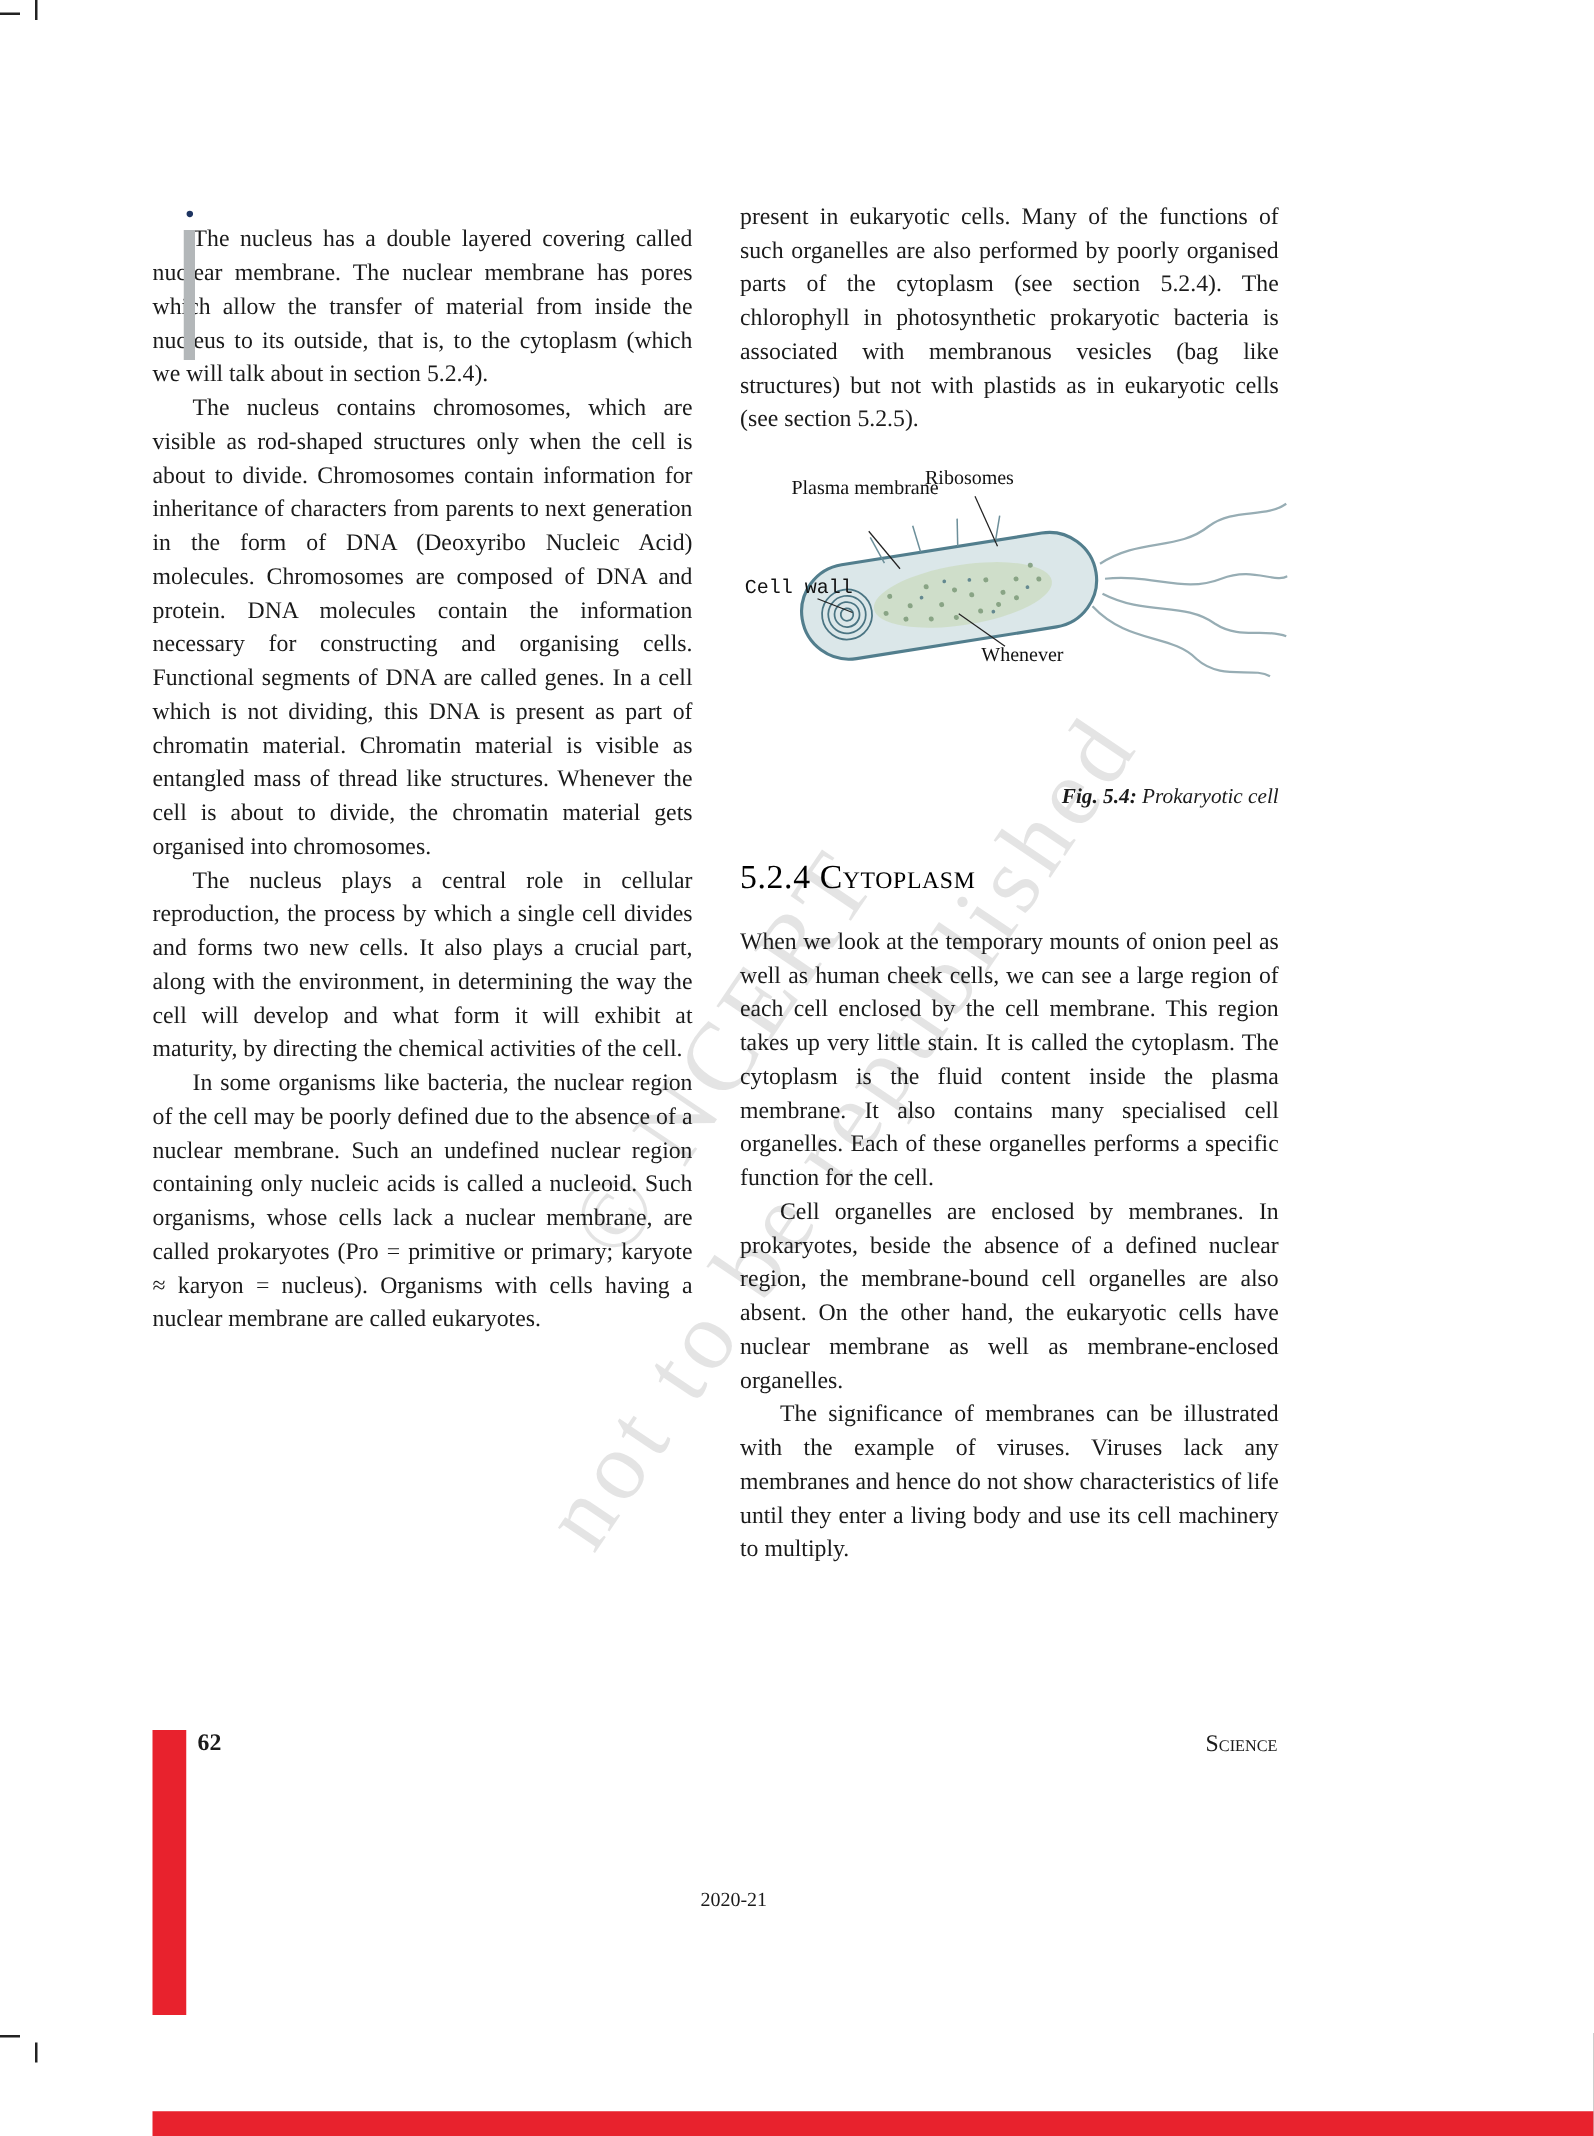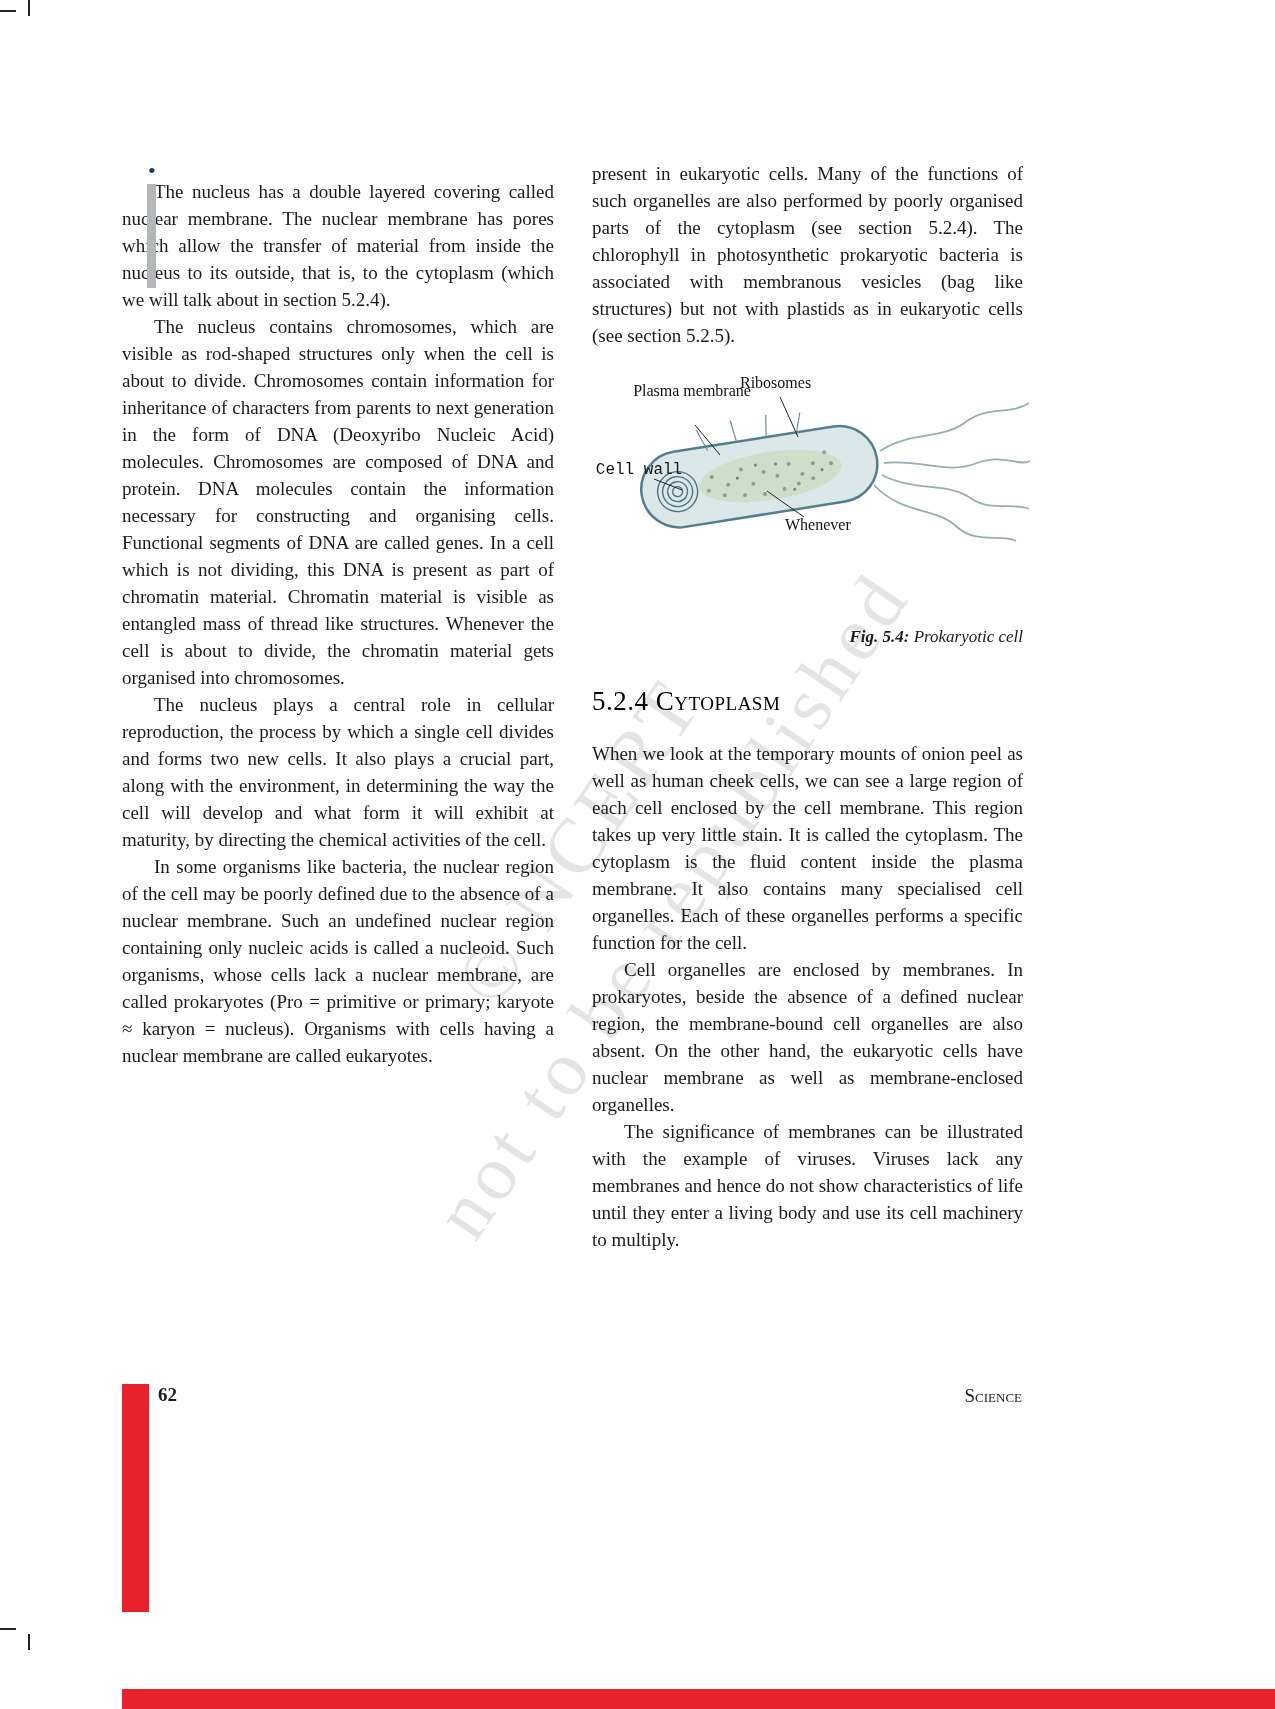--- a/index.html
+++ b/index.html
@@ -170,15 +170,16 @@
     </div>
 
     <p>When we look at the temporary mounts of onion peel as well as human cheek cells, we can see a large region of each cell enclosed by the cell membrane. This region takes up very little stain. It is called the cytoplasm. The cytoplasm is the fluid content inside the plasma membrane. It also contains many specialised cell organelles. Each of these organelles performs a specific function for the cell.</p>
     <p class="indent">Cell organelles are enclosed by membranes. In prokaryotes, beside the absence of a defined nuclear region, the membrane-bound cell organelles are also absent. On the other hand, the eukaryotic cells have nuclear membrane as well as membrane-enclosed organelles.</p>
     <p class="indent">The significance of membranes can be illustrated with the example of viruses. Viruses lack any membranes and hence do not show characteristics of life until they enter a living body and use its cell machinery to multiply.</p>
   </div>
 
   <div class="footer-redblock"></div>
   <div class="footer-pagenum">62</div>
   <div class="footer-book">Science</div>
+  <div class="footer-year">2020-21</div>
   <div class="footer-bar"></div>
 
 </div>
 
 </body></html>

